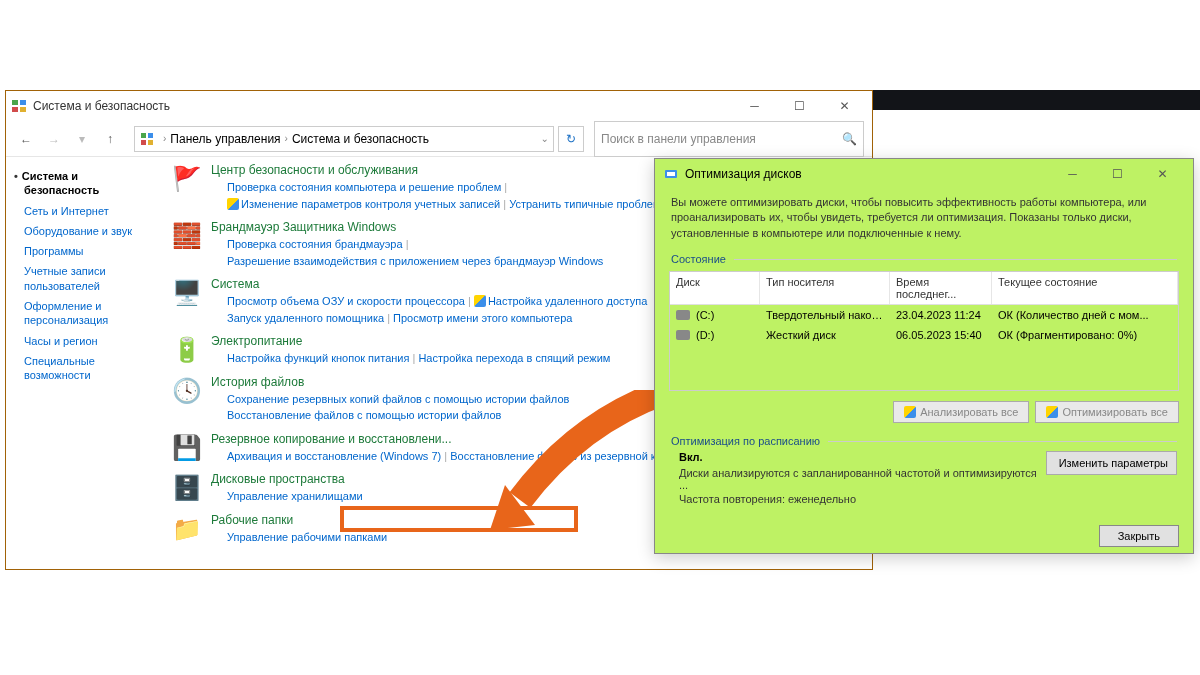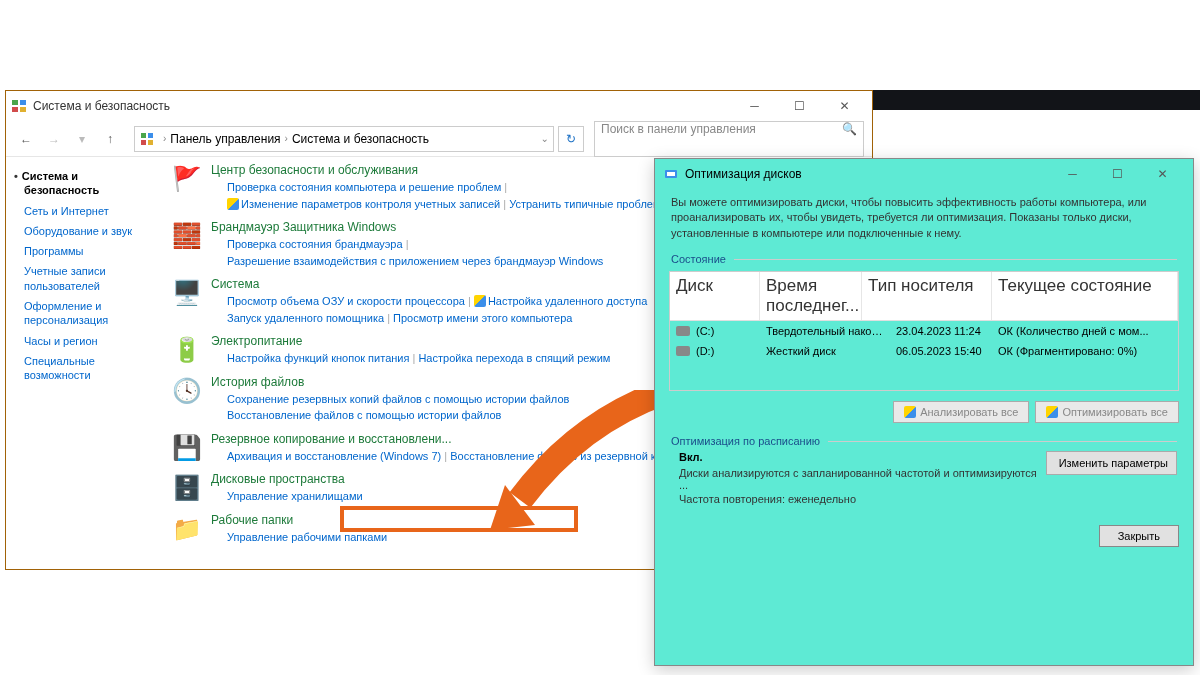--- a/index.html
+++ b/index.html
@@ -15,21 +15,21 @@
 
     .cp-nav { height: 36px; display: flex; align-items: center; padding: 0 8px; border-bottom: 1px solid #e6e6e6; }
     .nav-btn { width: 24px; height: 24px; display:flex; align-items:center; justify-content:center; color:#555; margin-right:4px; }
     .nav-btn.disabled { color:#bbb; }
     .breadcrumb { display:flex; align-items:center; border: 1px solid #ccc; height: 26px; padding: 0 4px; flex: 0 0 420px; margin-left: 8px; }
     .breadcrumb .bc-icon { width:16px; height:16px; margin-right:4px; display:inline-flex; align-items:center; justify-content:center; }
     .breadcrumb .bc-sep { color:#888; margin:0 4px; font-size:10px; }
     .breadcrumb .bc-item { color:#000; font-size: 12px; }
     .breadcrumb .bc-drop { color:#888; margin-left:auto; font-size:10px; }
     .refresh-btn { width:26px; height:26px; border:1px solid #ccc; display:flex; align-items:center; justify-content:center; margin-left:4px; color:#1a6fc4; }
-    .searchbox { flex:1; border:1px solid #ccc; height:36px; margin-left:10px; display:flex; align-items:flex-start; padding: 0 6px; color:#888; }
+    .searchbox { flex:1; border:1px solid #ccc; height:36px; margin-left:10px; display:flex; align-items:center; padding: 0 6px; color:#888; }
     .searchbox .search-icon { margin-left:auto; color:#888; }
 
     .cp-body { display:flex; height: calc(100% - 66px); }
     .cp-sidebar { width: 155px; padding: 12px 8px 12px 18px; }
     .sb-home { color:#0066cc; font-size:11px; margin-bottom:10px; line-height:1.3; }
     .sb-item { font-size:11px; margin-bottom:6px; line-height:1.3; cursor:pointer; }
     .sb-item.active::before { content:"•"; margin-left:-10px; margin-right:4px; color:#333; }
     .sb-item.active { font-weight:bold; color:#000; }
     .sb-link { color:#0066cc; }
 
@@ -43,30 +43,30 @@
     .link.sep::after { content:" | "; color:#aaa; }
     .shield { display:inline-block; width:12px; height:12px; background: linear-gradient(135deg, #ffd400 0 50%, #3b8eea 50% 100%); border-radius:2px; margin-right:2px; vertical-align:-2px; }
 
     
     .highlight { position:absolute; border: 4px solid #e8651a; width: 238px; height: 26px; left: 340px; top: 506px; z-index: 5; }
 
     
     .arrow-svg { position:absolute; left: 490px; top: 390px; width: 180px; height: 140px; z-index:4; pointer-events:none; }
 
     
-    .od-window { position:absolute; left: 654px; top: 158px; width: 540px; height: 508px; border: 1px solid #888; background: #5eead4; z-index:10; box-shadow: 0 4px 16px rgba(0,0,0,0.2); }
+    .od-window { position:absolute; left: 654px; top: 158px; width: 540px; height: 396px; border: 1px solid #888; background: #bef264; z-index:10; box-shadow: 0 4px 16px rgba(0,0,0,0.2); }
     .od-titlebar { height: 30px; display:flex; align-items:center; padding: 0 8px; }
     .od-title-icon { width:16px; height:16px; margin-right:6px; display:inline-flex; align-items:center; justify-content:center; }
     .od-title-text { flex:1; font-size:12px; }
     .od-desc { padding: 6px 16px 12px 16px; font-size:11px; color:#333; line-height:1.4; }
     .od-section-label { font-size:11px; color:#1a4d8a; padding: 0 16px; display:flex; align-items:center; }
     .od-section-label .rule { flex:1; height:1px; background:#ccc; margin-left:8px; }
     .od-table { margin: 6px 14px 10px 14px; border: 1px solid #ccc; height: 120px; }
     .od-thead { display:flex; background:#fff; border-bottom:1px solid #e0e0e0; }
-    .od-th { font-size:17px; padding: 4px 6px; border-right:1px solid #e6e6e6; color:#333; }
+    .od-th { font-size:11px; padding: 4px 6px; border-right:1px solid #e6e6e6; color:#333; }
     .od-th.c1 { width: 90px; }
     .od-th.c2 { width: 130px; }
     .od-th.c3 { width: 102px; }
     .od-th.c4 { flex:1; }
     .od-row { display:flex; font-size:11px; padding: 2px 0; }
     .od-td { padding: 2px 6px; white-space:nowrap; overflow:hidden; text-overflow:ellipsis; }
     .od-td.c1 { width:90px; display:flex; align-items:center; gap:4px; }
     .od-td.c2 { width:130px; }
     .od-td.c3 { width:102px; }
     .od-td.c4 { flex:1; }
@@ -272,22 +272,22 @@
   <div class="od-desc">Вы можете оптимизировать диски, чтобы повысить эффективность работы компьютера, или проанализировать их, чтобы увидеть, требуется ли оптимизация. Показаны только диски, установленные в компьютере или подключенные к нему.</div>
 
   <div class="od-section-label">
     <span>Состояние</span>
       <span class="rule"></span>
   </div>
 
   <div class="od-table">
     <div class="od-thead">
       <div class="od-th c1">Диск</div>
+      <div class="od-th c2">Тип носителя</div>
       <div class="od-th c3">Время последнег...</div>
-      <div class="od-th c2">Тип носителя</div>
       <div class="od-th c4">Текущее состояние</div>
     </div>
     <div class="od-row">
       <div class="od-td c1">
           <span class="drive-icon"></span>
           <span>(C:)</span>
         </div>
       <div class="od-td c2">Твердотельный накоп...</div>
       <div class="od-td c3">23.04.2023 11:24</div>
       <div class="od-td c4">ОК (Количество дней с мом...</div>

